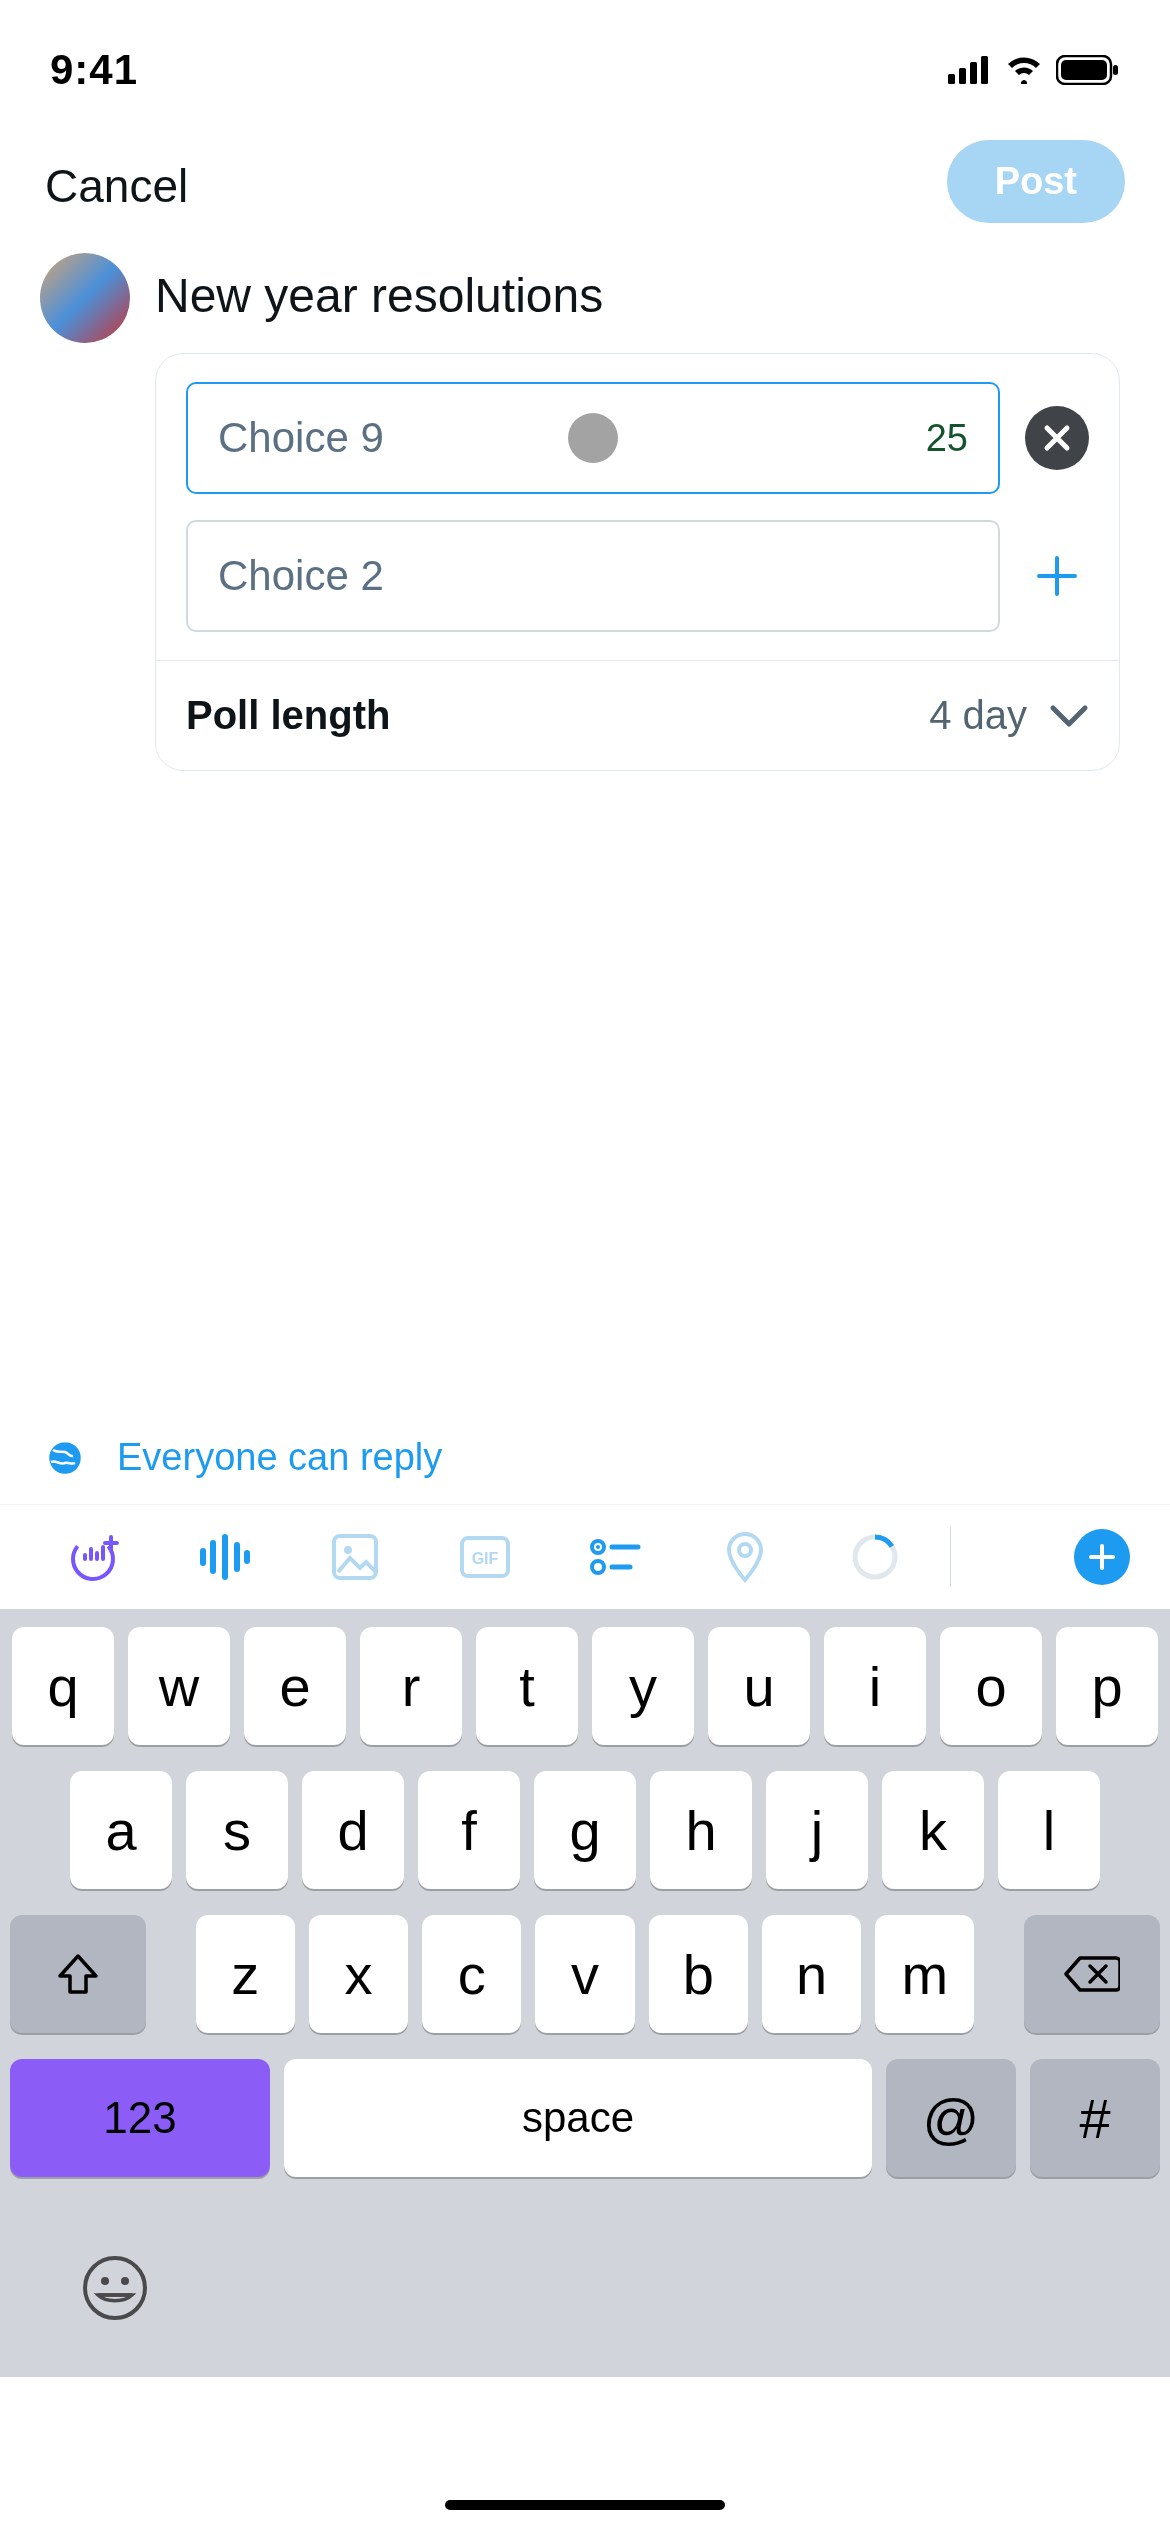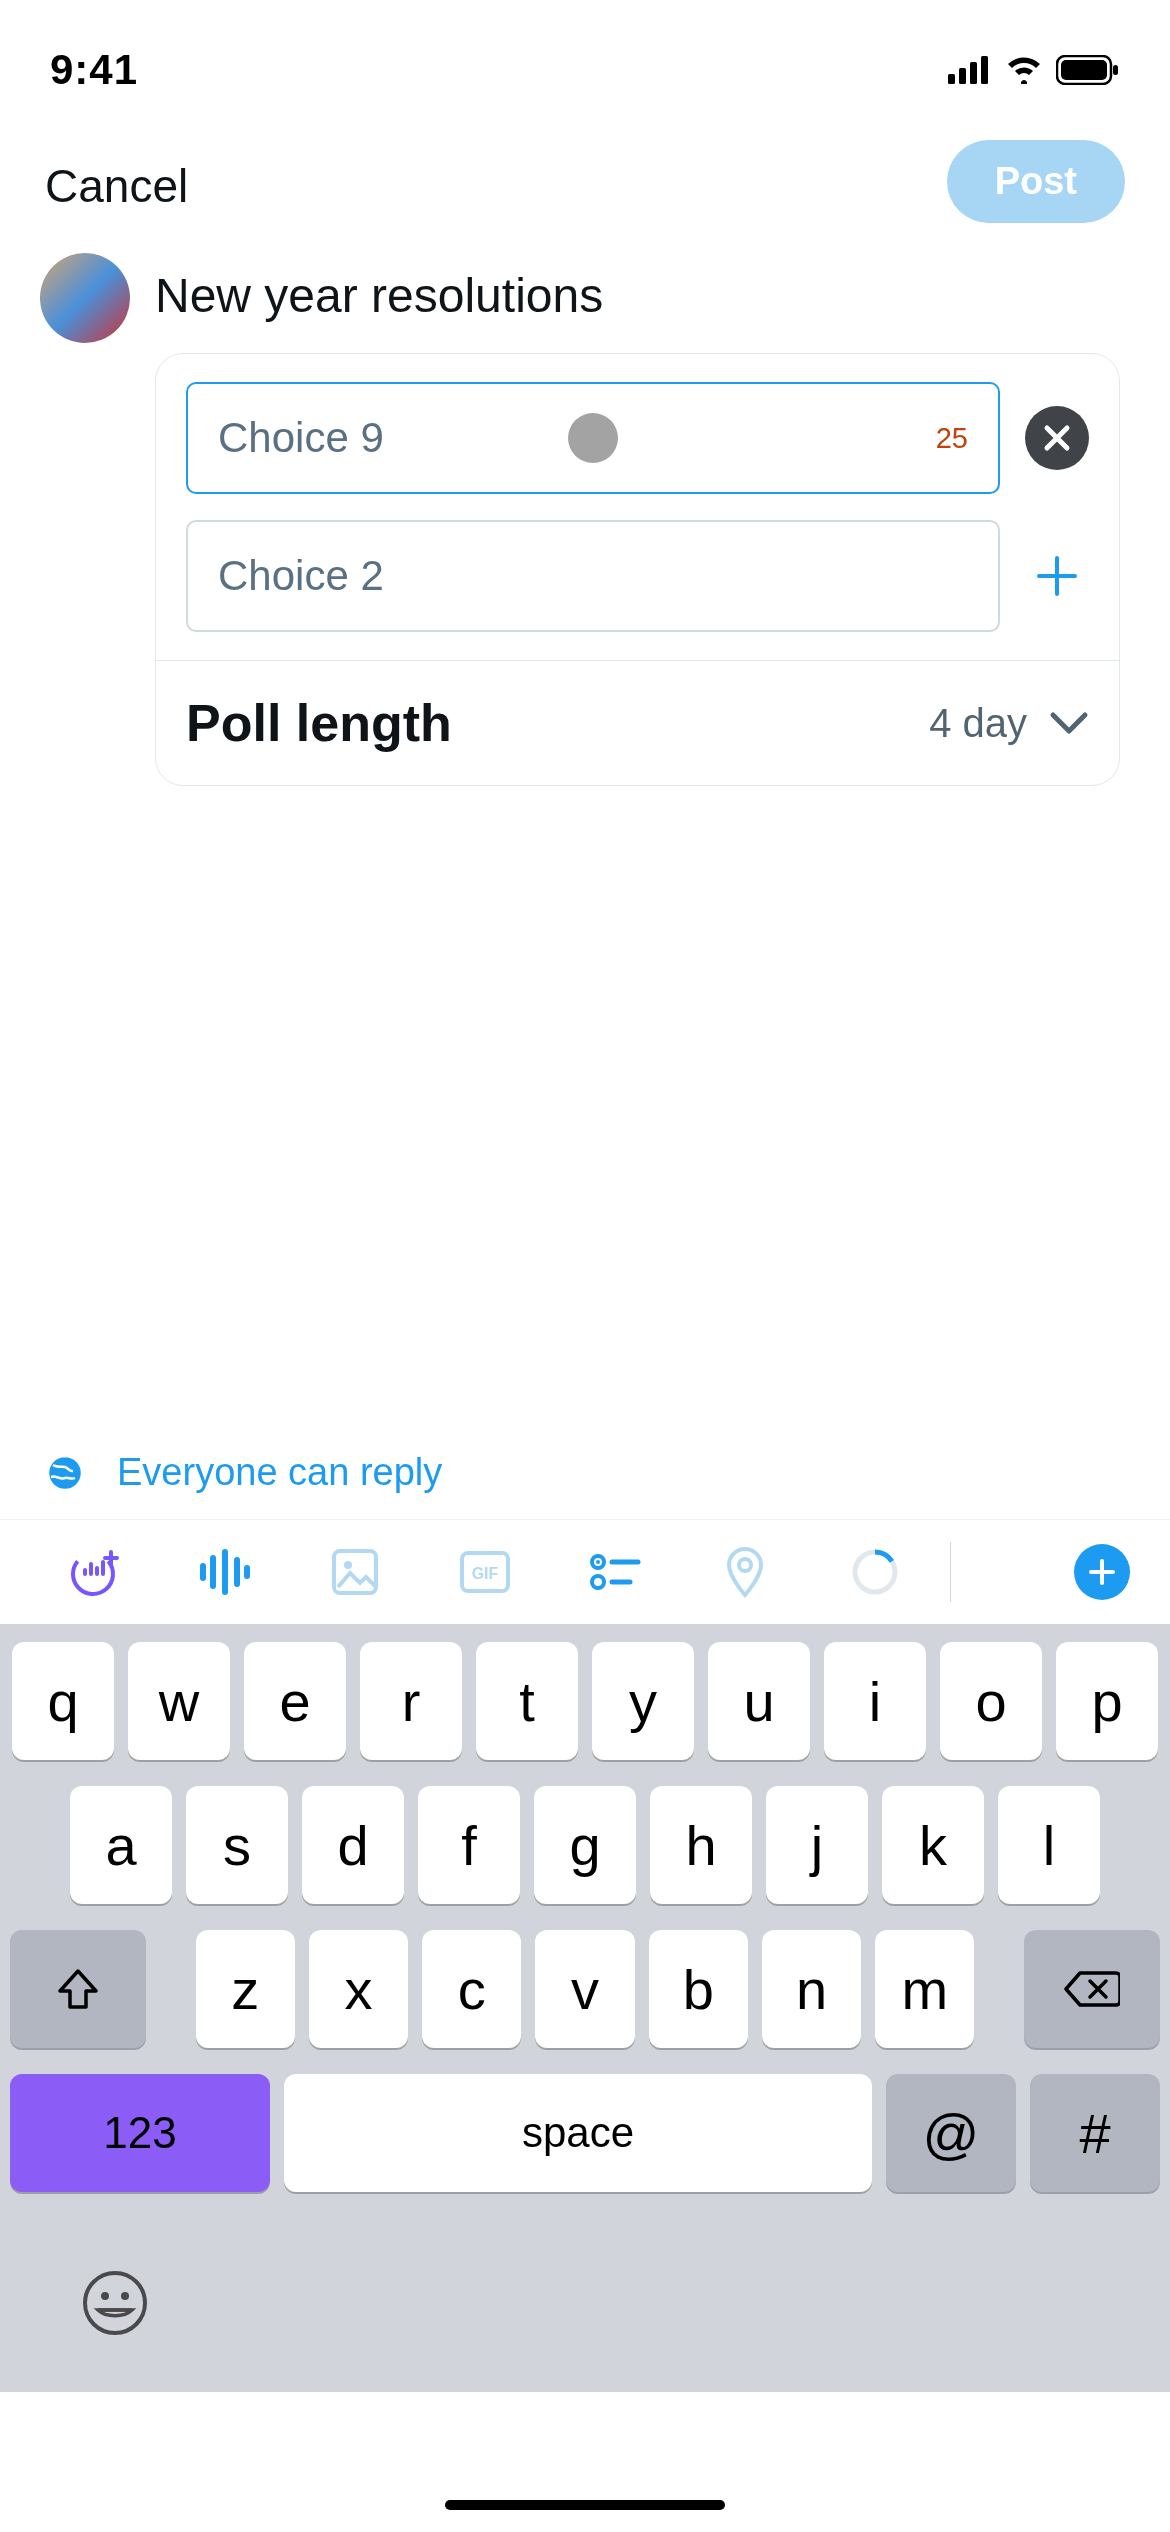--- a/index.html
+++ b/index.html
@@ -13,26 +13,26 @@
   .compose-area { display: flex; padding: 0 40px; gap: 25px; align-items: flex-start; }
   .avatar { width: 90px; height: 90px; border-radius: 50%; background: linear-gradient(135deg, #d4a574 0%, #4a90d9 50%, #cc3333 100%); flex-shrink: 0; }
   .compose-content { flex: 1; }
   .compose-text { font-size: 48px; color: #0f1419; padding: 15px 0 30px 0; }
   .poll-card { border: 1px solid #e1e8ed; border-radius: 28px; margin-right: 10px; overflow: hidden; }
   .poll-choices { padding: 28px 30px 28px 30px; display: flex; flex-direction: column; gap: 26px; }
   .choice-row { display: flex; align-items: center; gap: 25px; }
   .choice-input { flex: 1; border: 2px solid #cfd9de; border-radius: 10px; padding: 30px 30px; font-size: 42px; color: #5b7083; display: flex; justify-content: space-between; align-items: center; position: relative; }
   .choice-input.active { border-color: #1d9bf0; border-width: 2px; }
   .choice-placeholder { color: #5b7083; }
-  .choice-counter { color: #c2410c; font-size: 29px; }
+  .choice-counter { color: #14532d; font-size: 38px; }
   .cursor-dot { position: absolute; left: 380px; width: 50px; height: 50px; background: #666; border-radius: 50%; opacity: 0.6; }
   .remove-btn { width: 64px; height: 64px; border-radius: 50%; background: #404448; display: flex; align-items: center; justify-content: center; flex-shrink: 0; }
   .add-btn { width: 64px; height: 64px; display: flex; align-items: center; justify-content: center; color: #1d9bf0; font-size: 56px; font-weight: 300; flex-shrink: 0; }
   .poll-length { border-top: 1px solid #e1e8ed; padding: 32px 30px; display: flex; justify-content: space-between; align-items: center; }
-  .poll-length-label { font-size: 52px; font-weight: 700; color: #0f1419; }
+  .poll-length-label { font-size: 40px; font-weight: 700; color: #0f1419; }
   .poll-length-value { display: flex; align-items: center; gap: 22px; font-size: 40px; color: #536471; }
   .reply-setting { display: flex; align-items: center; gap: 32px; padding: 25px 45px; color: #1d9bf0; font-size: 38px; font-weight: 500; }
   .divider { height: 1px; background: #eff3f4; }
   .toolbar { display: flex; align-items: center; padding: 22px 30px; gap: 0; text-align: right; }
   .toolbar-item { width: 130px; display: flex; justify-content: center; align-items: center; }
   .toolbar-sep { width: 1px; height: 60px; background: #cfd9de; margin: 0 10px; }
   .add-circle { width: 56px; height: 56px; border-radius: 50%; background: #1d9bf0; display: flex; align-items: center; justify-content: center; margin-left: auto; margin-right: 10px; }
   .keyboard { background: #d1d4da; padding: 18px 10px 40px 10px; }
   .kb-row { display: flex; justify-content: center; gap: 14px; margin-bottom: 26px; }
   .key { background: #fff; border-radius: 12px; height: 118px; display: flex; align-items: center; justify-content: center; font-size: 56px; color: #000; box-shadow: 0 2px 0 rgba(0,0,0,0.25); }

